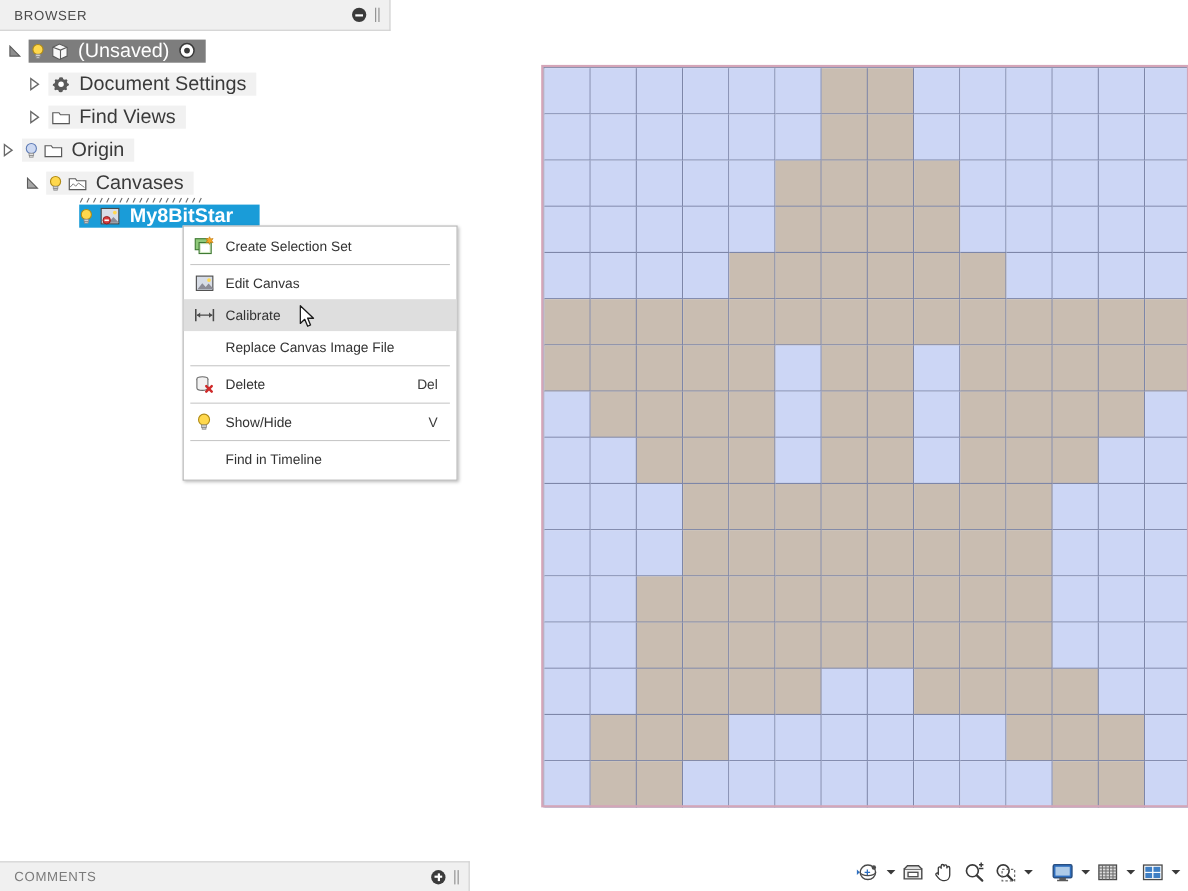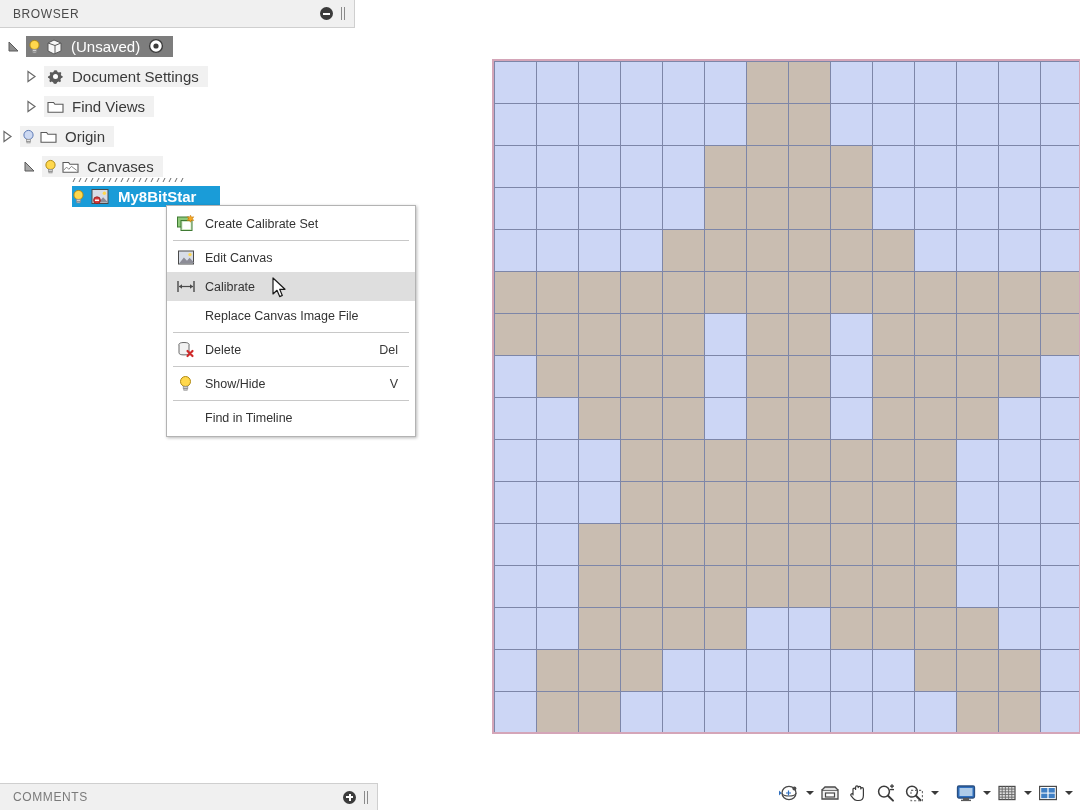--- a/index.html
+++ b/index.html
@@ -87,21 +87,21 @@
   .grip::before { left: 2px; }
   .grip::after  { left: 5px; }
 
   
   .tree { position: relative; padding-top: 7px; }
   .tree-row {
     position: relative;
     height: 22px;
     display: flex;
     align-items: center;
-    font-size: 15px;
+    font-size: 18px;
     color: #3a3a3a;
     margin-bottom: 8px;
     white-space: nowrap;
   }
   .tree-row .hit {
     display: flex;
     align-items: center;
     height: 21px;
     background: #f1f1f1;
     padding-right: 9px;
@@ -221,21 +221,21 @@
     border-right: 1px solid #7d86a8;
     border-bottom: 1px solid #7d86a8;
   }
   .cell.b { background: #ccd6f5; }
   .cell.t { background: #c9bdb1; }
 
   
   .comments-panel {
     position: absolute;
     left: 0; bottom: 0;
-    width: 378px;
+    width: 427px;
     height: 27px;
     background: #f0f0f0;
     border-top: 1px solid #cfcfcf;
     border-right: 1px solid #cfcfcf;
     box-sizing: border-box;
     display: flex;
     align-items: center;
   }
   .comments-panel .title {
     font-size: 12px;
@@ -445,21 +445,21 @@
 
       <div class="ctx-item">
         <span class="ctx-icon">
           <svg width="20" height="19" viewBox="0 0 20 19">
             <rect x="1.5" y="3" width="11" height="10" fill="#8fc97a" stroke="#3f7a33" stroke-width="1"></rect>
             <rect x="5" y="6.5" width="11" height="10" fill="#cfe8c2" stroke="#3f7a33" stroke-width="1"></rect>
             <rect x="6.5" y="8" width="8" height="7" fill="#ffffff" stroke="none"></rect>
             <path d="M14.5 1.2 l1 2 2.2-.4-1.2 1.9 1.2 1.9-2.2-.4-1 2-1-2-2.2 .4 1.2-1.9-1.2-1.9 2.2 .4z" fill="#f5a623" stroke="#c47d10" stroke-width="0.6"></path>
           </svg>
         </span>
-        <span class="ctx-label">Create Calibrate Set</span>
+        <span class="ctx-label">Create Selection Set</span>
         <span class="ctx-shortcut"></span>
       </div>
       <div class="ctx-sep"></div>
 
       <div class="ctx-item">
         <span class="ctx-icon">
           <svg width="20" height="19" viewBox="0 0 20 19">
             <rect x="2.5" y="3" width="15" height="13" fill="#d8dde6" stroke="#4a4a4a" stroke-width="1"></rect>
             <circle cx="14" cy="6.6" r="1.7" fill="#ffd84d"></circle>
             <path d="M3.5 15 l4.4-5.6 3.1 3.4 2.6-3 4.9 5.2 Z" fill="#8c8c96"></path>

